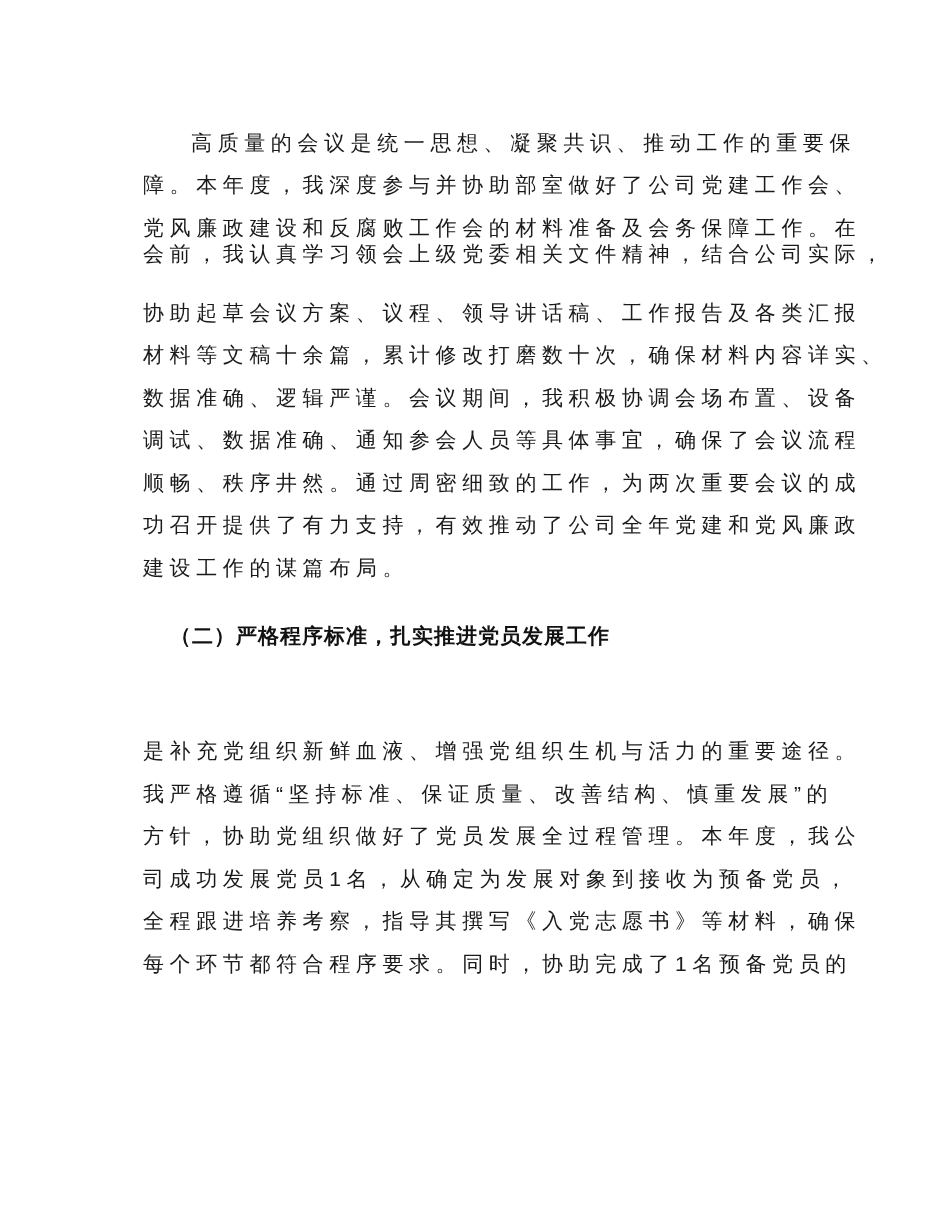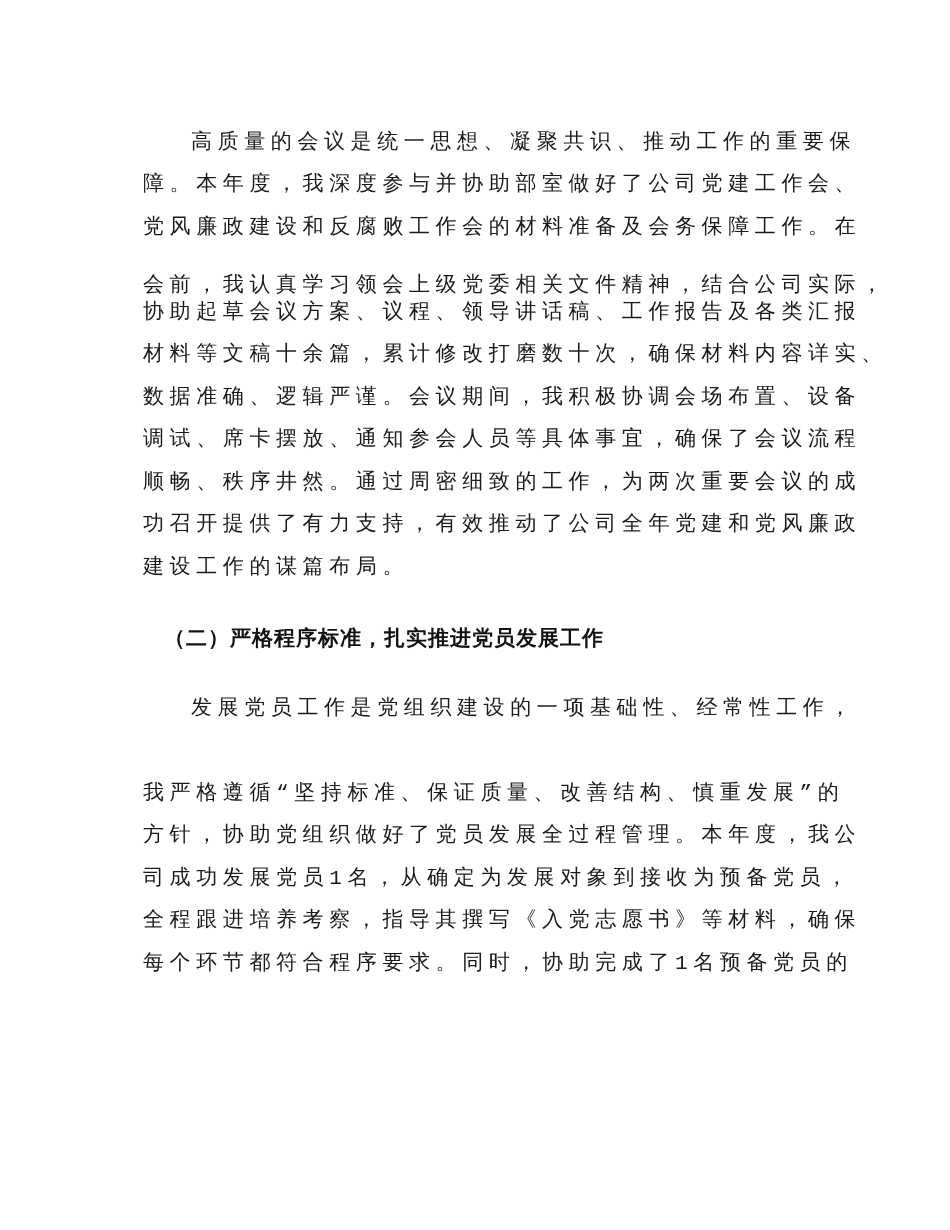--- a/index.html
+++ b/index.html
@@ -1,58 +1,58 @@
 <!DOCTYPE html>
 <html><head>
 <meta charset="utf-8">
 <style>
   html, body { margin: 0; padding: 0; background: #ffffff; }
   body { width: 950px; height: 1230px; position: relative; overflow: hidden; }
   .page { position: absolute; left: 0; top: 0; width: 950px; height: 1230px; background: #fff; }
   .line {
     position: absolute;
     left: 143px;
-    font-family: Liberation Mono, monospace;
+    font-family: Liberation Sans, sans-serif;
     font-size: 21px;
     letter-spacing: 5.6px;
     color: #1a1a1a;
     white-space: nowrap;
     line-height: 28px;
   }
   .line.indent { left: 191px; }
   .heading {
     position: absolute;
-    left: 164px;
-    font-family: Liberation Serif, serif;
+    left: 170px;
+    font-family: Liberation Mono, monospace;
     font-size: 21px;
     font-weight: bold;
     letter-spacing: 1px;
     color: #111;
     white-space: nowrap;
     line-height: 28px;
   }
 </style>
 </head>
 <body>
 
 <div class="page">
 
   <div class="line indent" style="top:129px">高质量的会议是统一思想、凝聚共识、推动工作的重要保</div>
   <div class="line" style="top:171px">障。本年度，我深度参与并协助部室做好了公司党建工作会、</div>
   <div class="line" style="top:214px">党风廉政建设和反腐败工作会的材料准备及会务保障工作。在</div>
-  <div class="line" style="top:272px">会前，我认真学习领会上级党委相关文件精神，结合公司实际，</div>
+  <div class="line" style="top:240px">会前，我认真学习领会上级党委相关文件精神，结合公司实际，</div>
   <div class="line" style="top:299px">协助起草会议方案、议程、领导讲话稿、工作报告及各类汇报</div>
   <div class="line" style="top:384px">数据准确、逻辑严谨。会议期间，我积极协调会场布置、设备</div>
   <div class="line" style="top:341px">材料等文稿十余篇，累计修改打磨数十次，确保材料内容详实、</div>
-  <div class="line" style="top:426px">调试、席卡摆放、通知参会人员等具体事宜，确保了会议流程</div>
+  <div class="line" style="top:426px">调试、数据准确、通知参会人员等具体事宜，确保了会议流程</div>
   <div class="line" style="top:511px">功召开提供了有力支持，有效推动了公司全年党建和党风廉政</div>
   <div class="line" style="top:469px">顺畅、秩序井然。通过周密细致的工作，为两次重要会议的成</div>
   <div class="line" style="top:554px">建设工作的谋篇布局。</div>
 
   <div class="heading" style="top:624px">（二）严格程序标准，扎实推进党员发展工作</div>
 
-  <div class="line indent" style="top:695px">发展党员工作是党组织建设的一项基础性、经常性工作，</div>
+  <div class="line" style="top:737px">是补充党组织新鲜血液、增强党组织生机与活力的重要途径。</div>
   <div class="line" style="top:822px">方针，协助党组织做好了党员发展全过程管理。本年度，我公</div>
   <div class="line" style="top:780px">我严格遵循“坚持标准、保证质量、改善结构、慎重发展”的</div>
   <div class="line" style="top:865px">司成功发展党员1名，从确定为发展对象到接收为预备党员，</div>
   <div class="line" style="top:907px">全程跟进培养考察，指导其撰写《入党志愿书》等材料，确保</div>
   <div class="line" style="top:950px">每个环节都符合程序要求。同时，协助完成了1名预备党员的</div>
 </div>
 
 </body></html>

